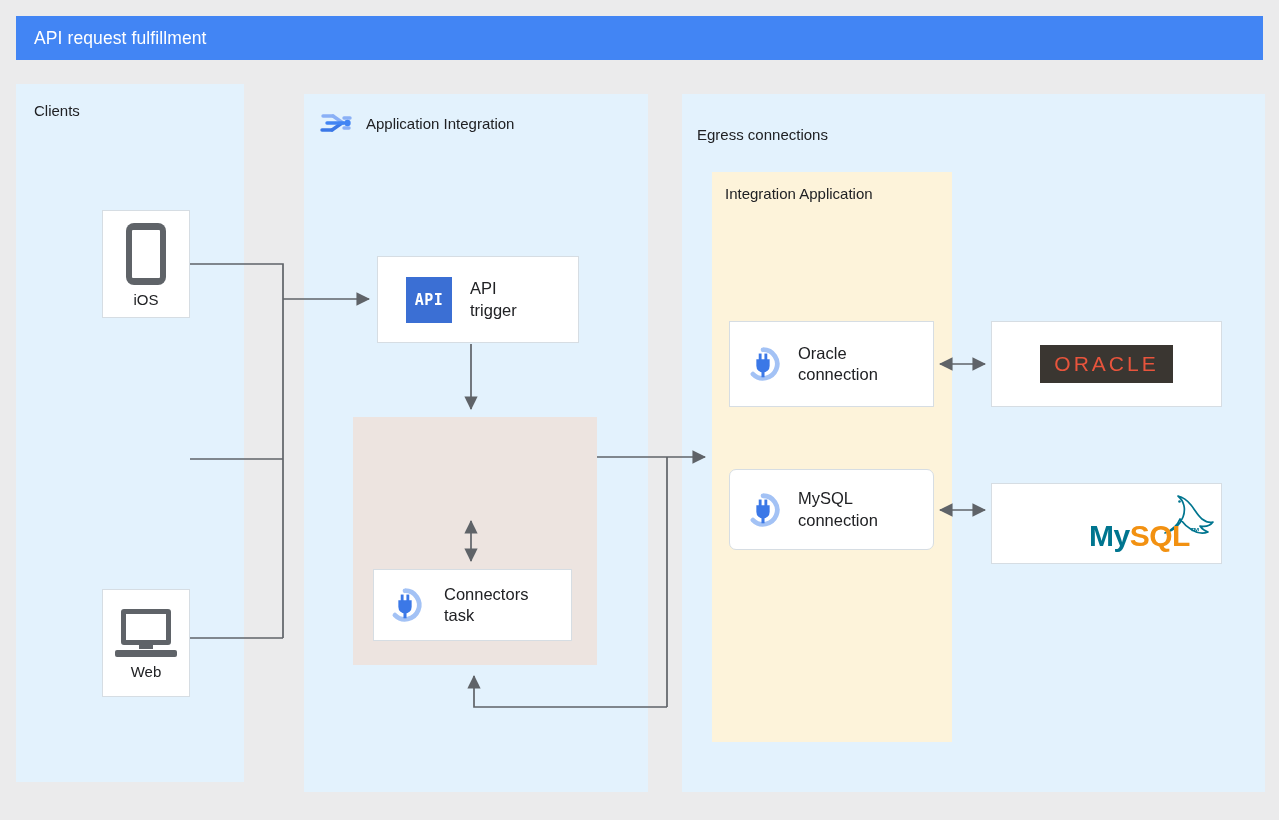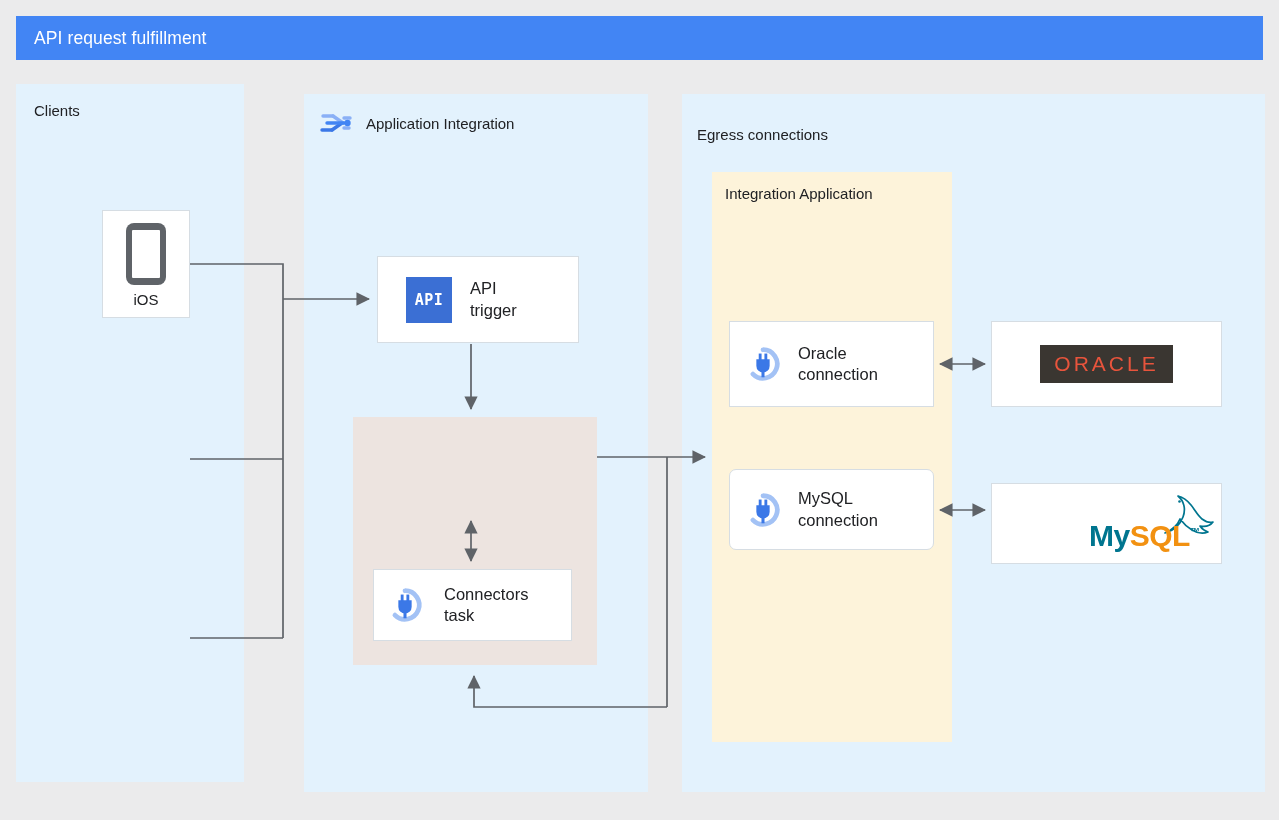--- a/index.html
+++ b/index.html
@@ -138,20 +138,28 @@
   </div>
 
   <div class="node node-stack client-box" id="client-ios">
     <div class="phone-icon">
         <div class="phone-screen"></div>
       </div>
     <div class="client-caption">iOS</div>
   </div>
 
 
+  <div class="node node-stack client-box" id="client-web">
+    <div class="laptop-icon">
+      <div class="laptop-screen"></div>
+        <div class="laptop-notch"></div>
+        <div class="laptop-base"></div>
+    </div>
+    <div class="client-caption">Web</div>
+  </div>
 
   <div class="panel" id="panel-appint">
     <div style="position:absolute; left:14px; top:12px; display:flex; align-items:center;">
       <span>
         <svg width="36" height="34" viewBox="0 0 36 34">
           <g fill="none" stroke="#4285f4" stroke-width="3.4" stroke-linecap="round">
             <path d="M5 10 L15 10" stroke="#8ab0f6"></path>
             <path d="M4 24 L14 24" stroke="#3b78e7"></path>
             <path d="M14 24 L24 17" stroke="#3b78e7"></path>
             <path d="M15 10 L25 17" stroke="#8ab0f6"></path>

